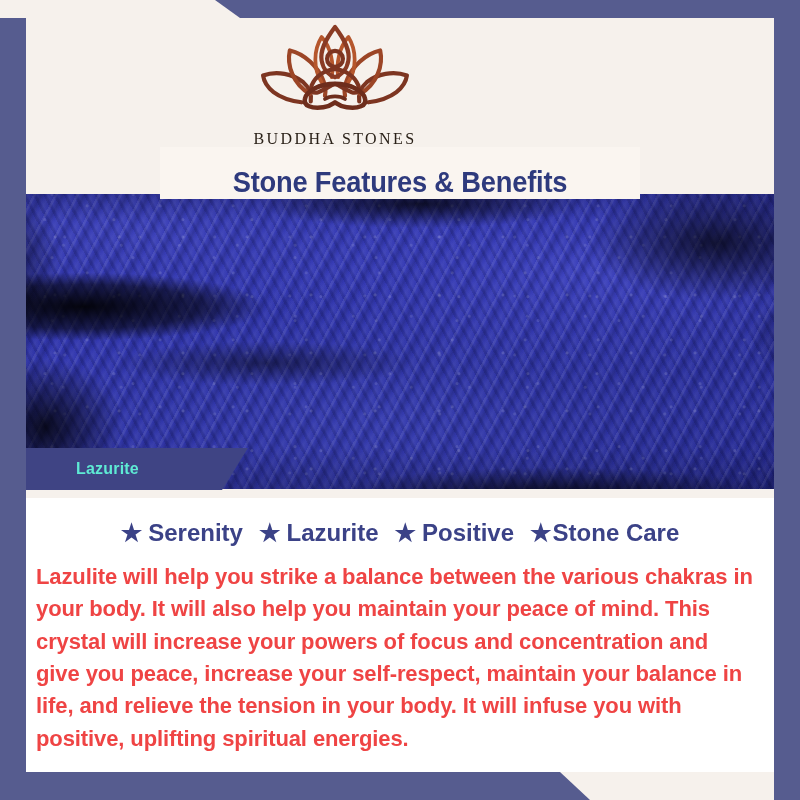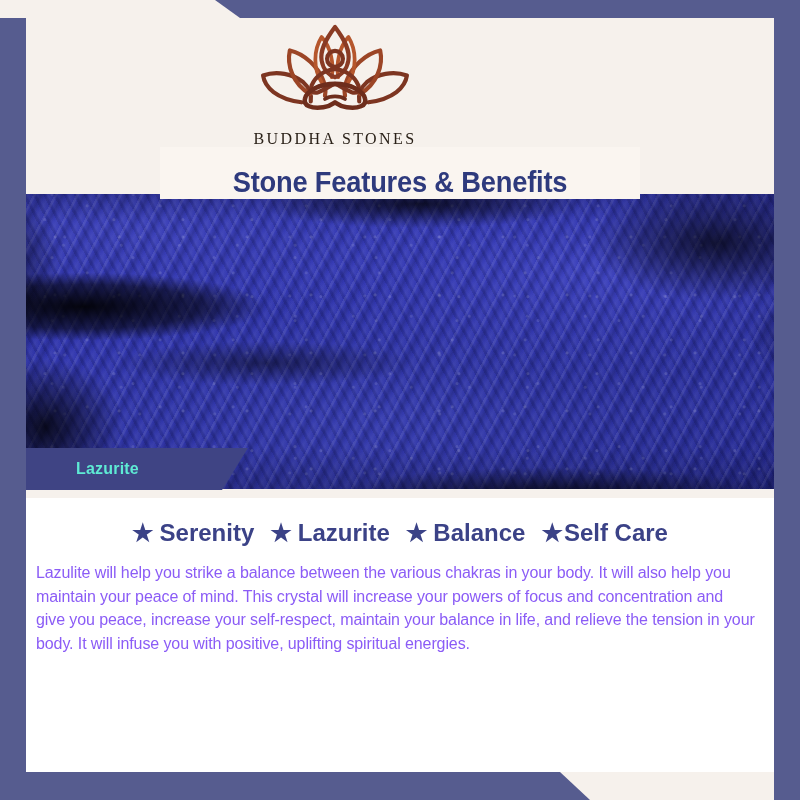--- a/index.html
+++ b/index.html
@@ -237,24 +237,24 @@
     color: #3b4287;
   }
   .kw + .kw { margin-left: 16px; }
   .kw.no-gap .star { margin-right: 1px; }
 
   .body-copy {
     position: absolute;
     left: 10px;
     right: 18px;
     top: 72px;
-    font-size: 16px;
+    font-size: 22px;
     line-height: 1.47;
-    color: #8b5cf6;
-    font-weight: 400;
+    color: #ef4444;
+    font-weight: 700;
     text-align: left;
     letter-spacing: -0.1px;
   }
 </style>
 </head>
 <body>
 
 <div class="poster">
 
   <div class="stone-photo">
@@ -314,25 +314,25 @@
       <span class="kw">
         <span class="star">★</span>
         <span>Serenity</span>
       </span>
       <span class="kw">
         <span class="star">★</span>
         <span>Lazurite</span>
       </span>
       <span class="kw">
         <span class="star">★</span>
-        <span>Balance</span>
+        <span>Positive</span>
       </span>
       <span class="kw no-gap">
         <span class="star">★</span>
-        <span>Self Care</span>
+        <span>Stone Care</span>
       </span>
     </div>
 
     <div class="body-copy">Lazulite will help you strike a balance between the various chakras in your body. It will also help you maintain your peace of mind. This crystal will increase your powers of focus and concentration and give you peace, increase your self-respect, maintain your balance in life, and relieve the tension in your body. It will infuse you with positive, uplifting spiritual energies.</div>
   </div>
 
   <div class="frame-top"></div>
   <div class="frame-right"></div>
   <div class="frame-left"></div>
   <div class="frame-bottom"></div>

